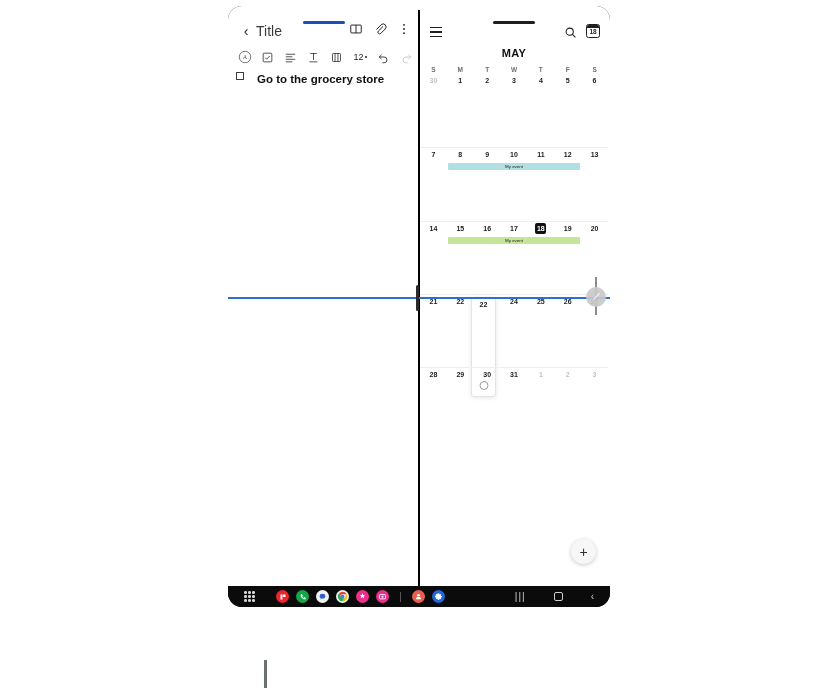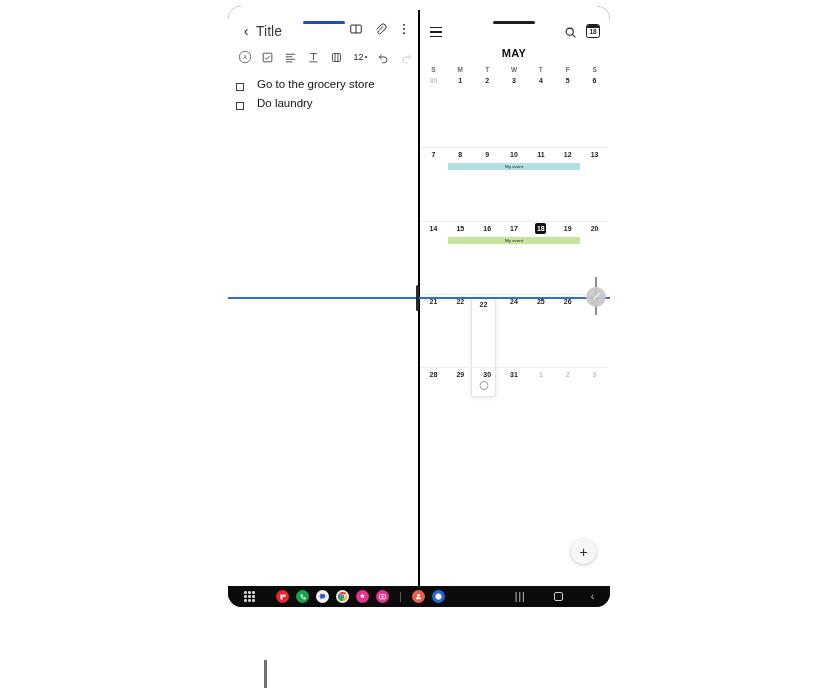--- a/index.html
+++ b/index.html
@@ -81,21 +81,21 @@
   .tb-size {
     font-size: 9px; color: #222; width: 24px;
     display: flex; align-items: center; justify-content: center; gap: 1px;
   }
   .tb-size .dot { width: 2px; height: 2px; background: #222; border-radius: 50%; display: inline-block; }
   .tb-undo, .tb-redo { font-size: 13px; }
   .tb-redo { color: #c6c6c6; }
 
   
   .checklist { position: absolute; left: 0; top: 62px; width: 188px; }
-  .cl-row { display: flex; align-items: flex-end; height: 19px; padding-left: 6px; }
+  .cl-row { display: flex; align-items: flex-start; height: 19px; padding-left: 6px; font-weight: bold; }
   .cl-box {
     width: 8px; height: 8px;
     border: 1.2px solid #3c3c3c; background: #fff;
     margin-right: 13px; flex: 0 0 auto;
   }
   .cl-text { font-size: 11.5px; color: #111; line-height: 14px; }
 
   
   .cal-grip {
     position: absolute; left: 50%; transform: translateX(-50%);
@@ -339,24 +339,20 @@
             <path d="M12 5.5 14.8 8.3 12 11"></path>
               <path d="M14.6 8.3H8.2a4 4 0 0 0 0 8H10"></path>
           </svg>
         </div>
       </div>
 
       <div class="checklist">
         <div class="cl-row">
           <span class="cl-box"></span>
           <span class="cl-text">Go to the grocery store</span>
-        </div>
-        <div class="cl-row">
-          <span class="cl-box"></span>
-          <span class="cl-text">Do laundry</span>
         </div>
       </div>
     </div>
 
     <div class="pane-gap"></div>
 
     <div class="pane" id="pane-cal">
 
       <div class="cal-grip"></div>
 

